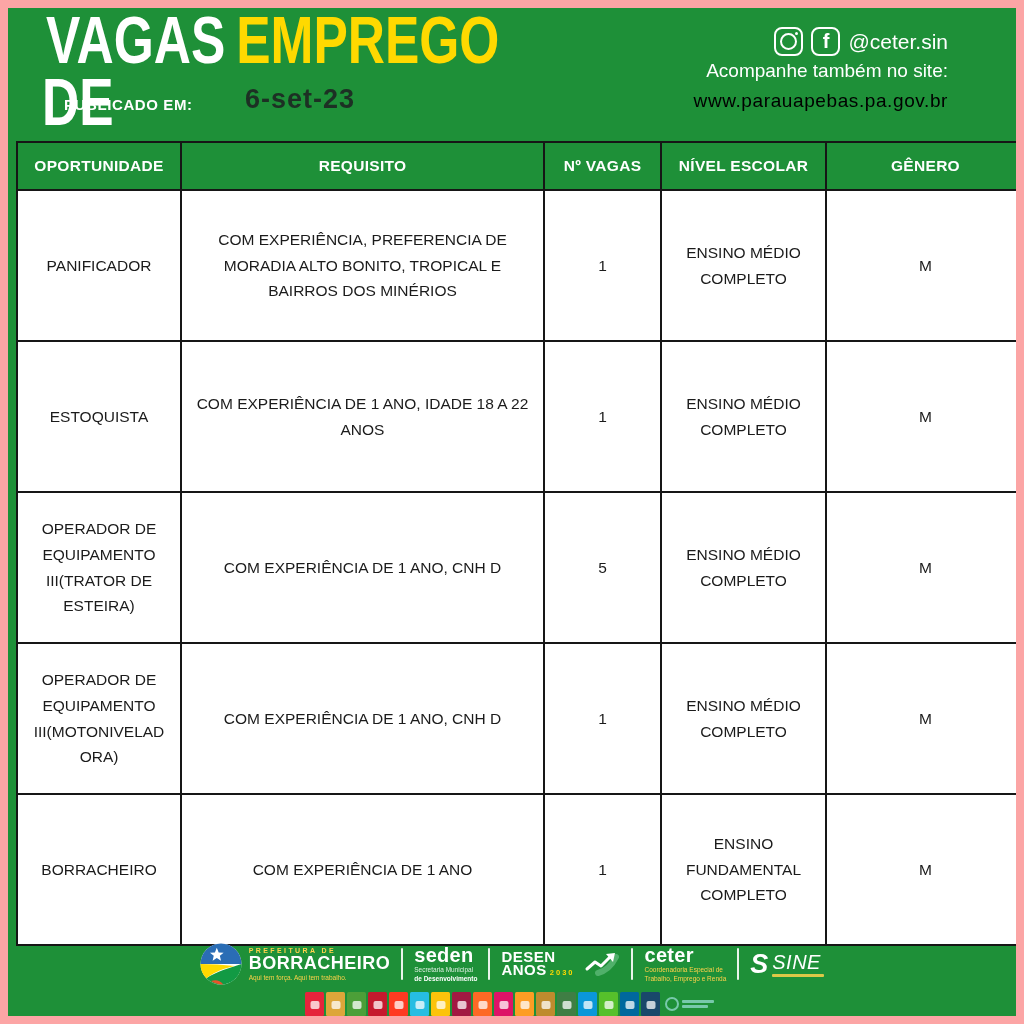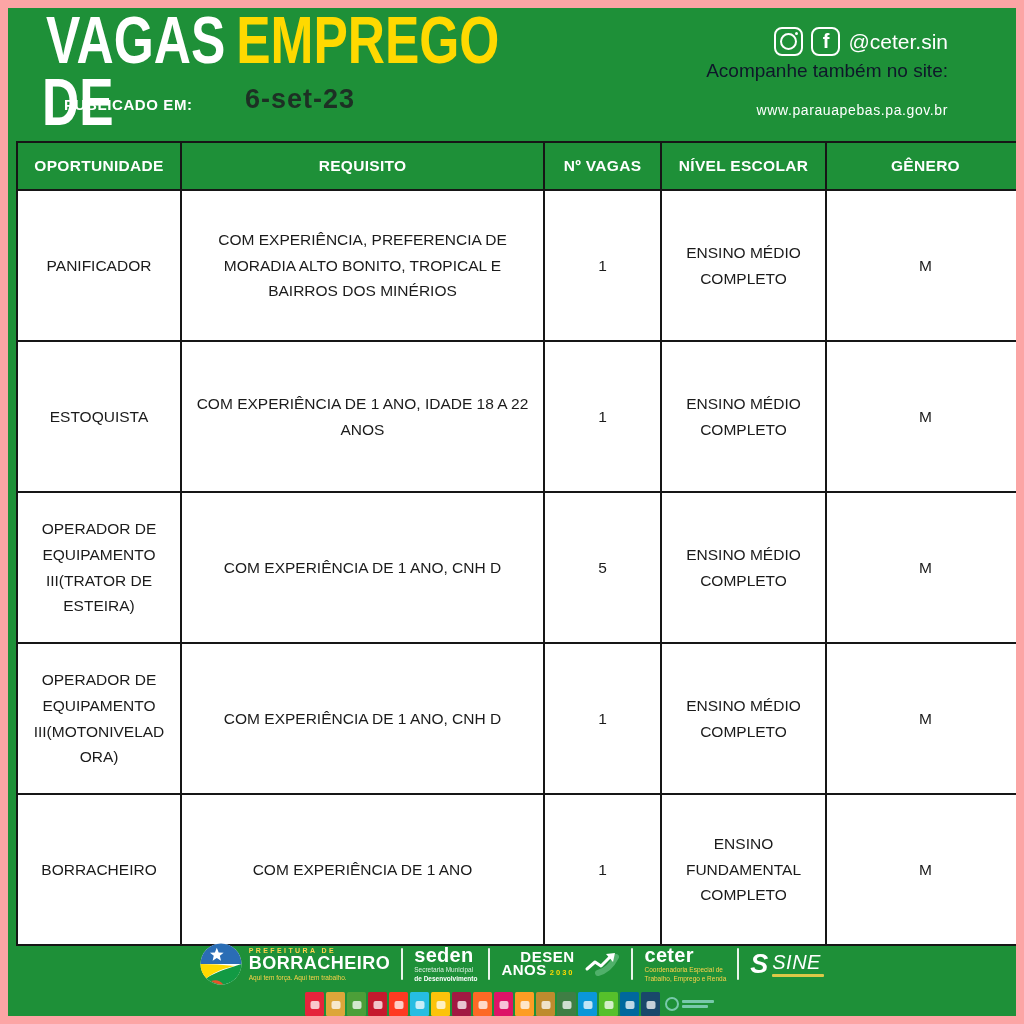--- a/index.html
+++ b/index.html
@@ -39,22 +39,22 @@
     position:relative;display:flex;align-items:center;justify-content:center;
   }
   .ig::before{
     content:"";width:13px;height:13px;border:2.5px solid #fff;border-radius:50%;
   }
   .ig::after{
     content:"";position:absolute;top:3px;right:3px;width:3px;height:3px;border-radius:50%;background:#fff;
   }
   .fb{font-size:20px;font-weight:700;color:#fff;line-height:1;padding-bottom:2px;}
   .handle{font-size:21px;color:#fff;}
-  .site1{position:absolute;top:52px;right:68px;font-size:19px;color:#0f172a;}
-  .site2{position:absolute;top:94px;right:68px;font-size:14px;letter-spacing:.6px;color:#ffffff;}
+  .site1{position:absolute;top:52px;right:68px;font-size:19px;color:#ffffff;}
+  .site2{position:absolute;top:82px;right:68px;font-size:19px;letter-spacing:.6px;color:#000000;}
   
   table.jobs{
     position:absolute;left:8px;top:133px;width:1008px;height:784px;
     border-collapse:collapse;table-layout:fixed;background:#fff;
   }
   table.jobs th, table.jobs td{border:2px solid #161616;}
   table.jobs thead tr{height:27px;background:#1E9038;}
   table.jobs th{
     color:#fff;font-size:15.5px;font-weight:700;letter-spacing:.3px;
     text-align:center;vertical-align:middle;padding:14px;
@@ -73,21 +73,21 @@
   }
   .vdiv{width:2px;height:32px;border-radius:2px;background:rgba(255,255,255,.9);}
   .pref{display:flex;align-items:center;gap:7px;}
   .pref-small{font-size:7px;font-weight:700;letter-spacing:2.4px;color:#FFD24A;}
   .pref-name{font-size:18px;font-weight:800;letter-spacing:.5px;line-height:1.05;}
   .pref-tag{font-size:6.5px;color:#FFD24A;margin-top:1px;}
   .logo-name{font-size:20px;font-weight:800;line-height:1;letter-spacing:.3px;}
   .logo-sub{font-size:6.5px;color:rgba(255,255,255,.85);line-height:1.25;margin-top:1px;}
   .logo-sub.gold{color:#FFD24A;}
   .logo-sub.bold{font-weight:700;color:#fff;}
-  .des{display:flex;align-items:center;gap:10px;text-align:right;}
+  .des{display:flex;align-items:center;gap:10px;}
   .des-line{font-size:15px;font-weight:800;line-height:13px;letter-spacing:.5px;}
   .des-year{font-size:7.5px;font-weight:700;letter-spacing:2px;color:#FFD900;margin-left:3px;}
   .sine{display:flex;align-items:center;gap:4px;}
   .sine-s{font-size:27px;font-weight:900;font-style:italic;line-height:1;}
   .sine-name{font-size:20px;font-weight:400;font-style:italic;letter-spacing:.5px;line-height:1;}
   .sine-bar{width:52px;height:3px;background:#FFD24A;opacity:.85;margin-top:2px;border-radius:1px;}
   .sdg-row{
     position:absolute;top:984px;left:0;width:100%;
     display:flex;justify-content:center;align-items:flex-start;gap:5px;
   }

